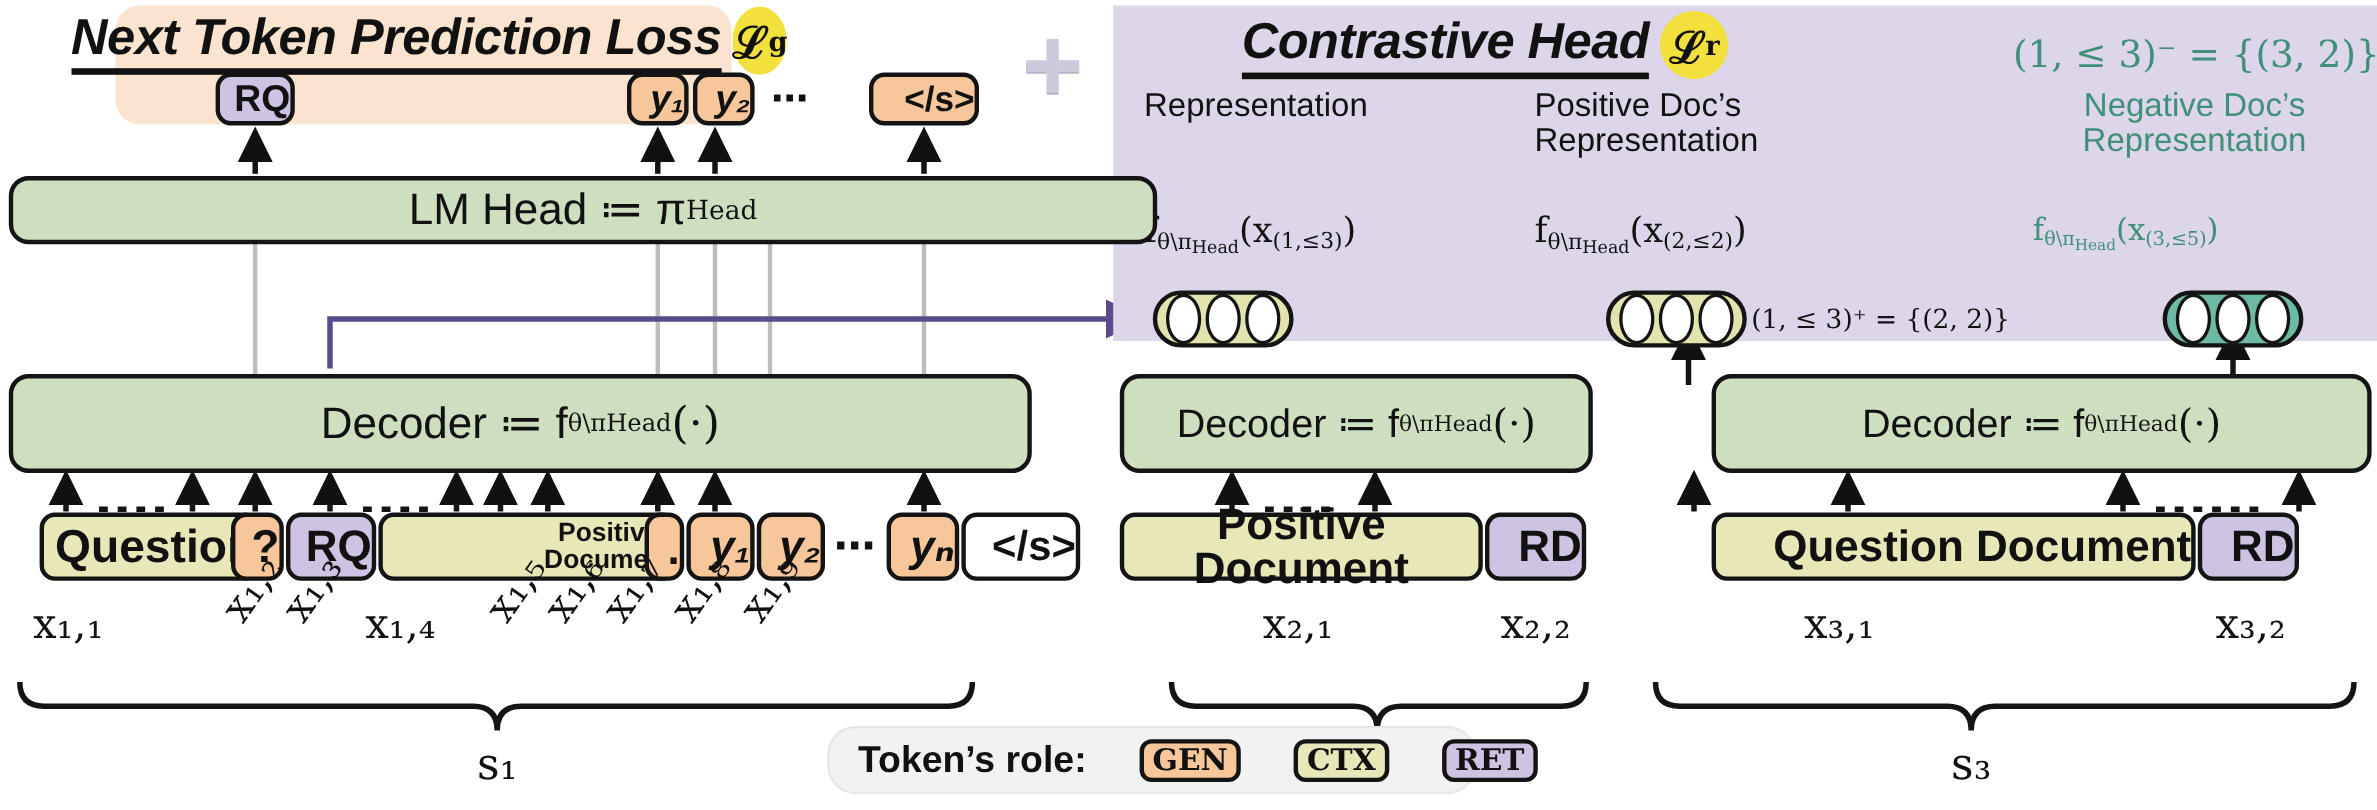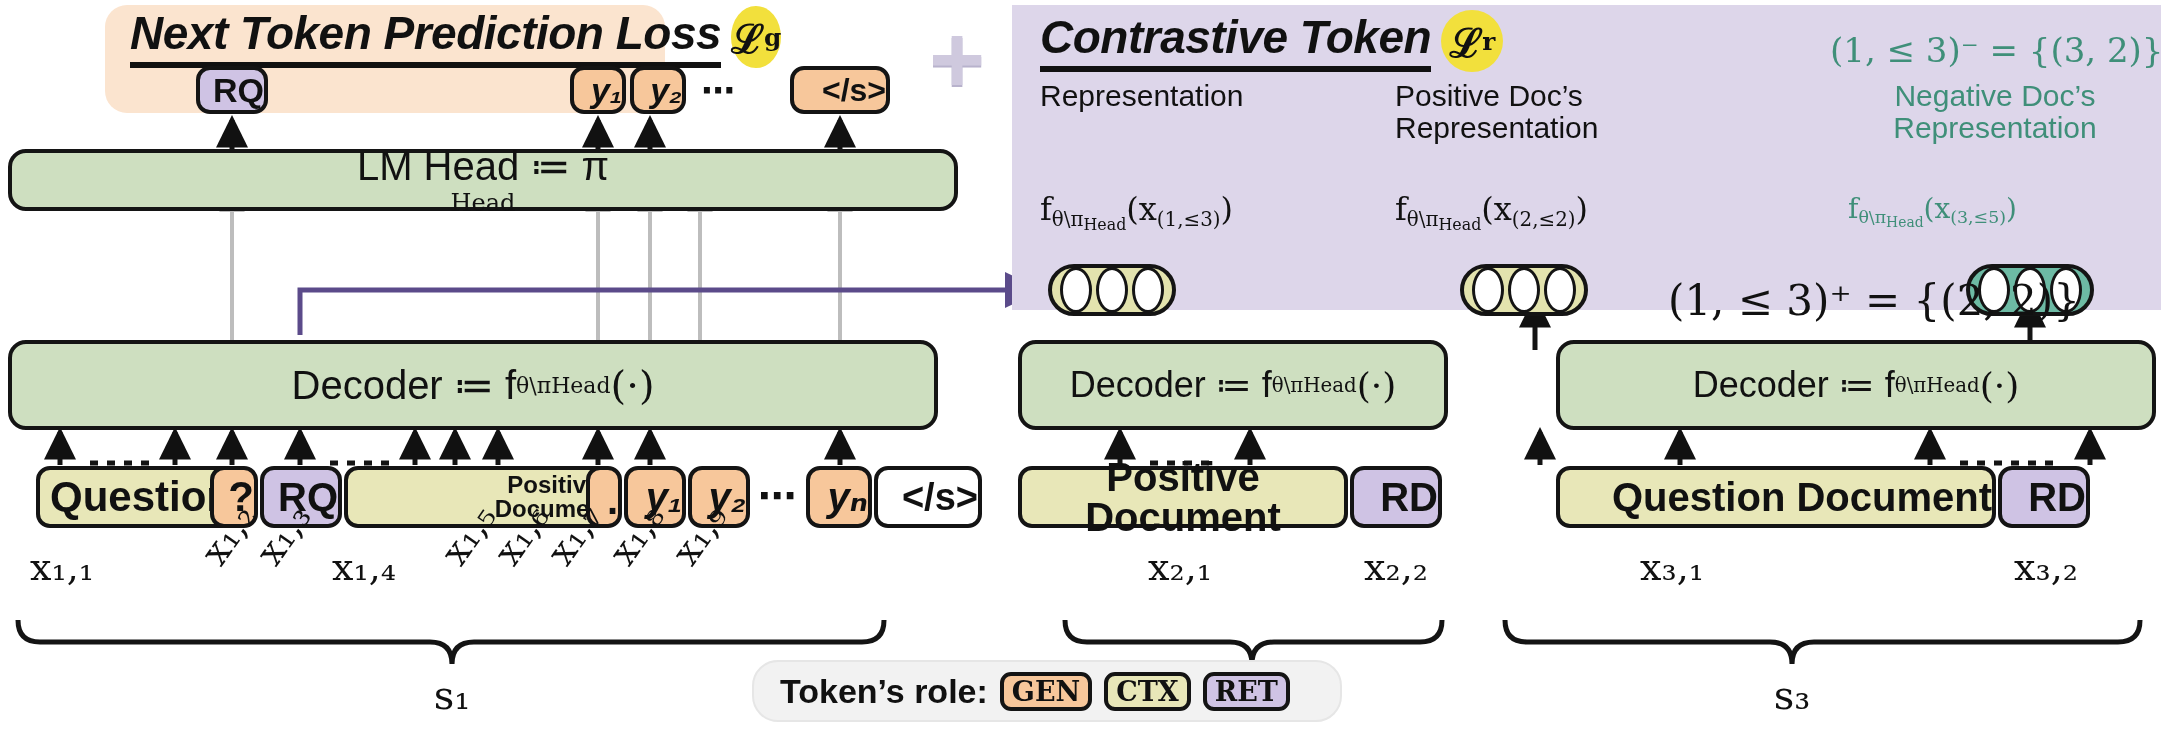--- a/index.html
+++ b/index.html
@@ -6,21 +6,21 @@
   body{width:2161px;height:736px;position:relative;overflow:hidden;
        font-family:"Liberation Sans","DejaVu Sans",sans-serif;color:#111;}
   .abs{position:absolute;box-sizing:border-box;}
   .serif{font-family:"DejaVu Serif","Liberation Serif",serif;}
 
   
   .panel-gen{background:#fbe4cf;border-radius:22px;}
   .panel-con{background:#ddd6ea;border-radius:0px;}
 
   .panel-title{font-weight:bold;font-style:italic;font-size:46px;
-      letter-spacing:-0.5px;white-space:nowrap;display:flex;align-items:center;}
+      letter-spacing:-0.5px;white-space:nowrap;display:flex;align-items:center;justify-content:center;}
   .panel-title .ul{border-bottom:6px solid #111;padding-bottom:2px;}
   .yellow-dot{display:inline-flex;align-items:center;justify-content:center;
       width:62px;height:62px;border-radius:50%;background:#f2e03c;margin-left:10px;
       font-style:normal;font-size:40px;}
 
   
   .chip{border:4px solid #141414;border-radius:14px;display:flex;
       align-items:center;justify-content:flex-end;font-weight:bold;
       line-height:1.0;text-align:center;}
   .gen{background:#f7c79b;}
@@ -44,21 +44,21 @@
   .pill-neg{background:#6dbaa4;}
   .teal{color:#3f8f79;}
 
   .caption{font-size:30px;line-height:1.08;white-space:nowrap;}
   .mathlbl{font-size:32px;white-space:nowrap;}
 
   .legend{background:#f2f2f2;border-radius:26px;display:flex;align-items:center;
       gap:12px;padding:0 26px;border:2px solid #e6e6e6;}
   .legend-title{font-weight:bold;font-size:34px;white-space:nowrap;}
   .legend .chip{font-family:"DejaVu Serif","Liberation Serif",serif;
-      font-size:27px;padding:2px 8px;border-width:4px;border-radius:11px;}
+      font-size:27px;padding:2px 8px;border-width:4px;border-radius:11px;margin-left:36px;}
 
   sub{font-size:.62em;vertical-align:-.28em;}
   .svglayer{position:absolute;left:0;top:0;pointer-events:none;}
 </style>
 </head>
 <body>
 
 <svg class="svglayer" width="2161" height="736">
   <defs>
     <marker id="ag" markerWidth="7" markerHeight="7" refX="5.5" refY="3.2" orient="auto">
@@ -160,21 +160,21 @@
   <span>&lt;/s&gt;</span>
 </div>
 
 <div class="abs plus" style="left:912px;top:22px;width:90px;height:100px;text-align:center;">
   <span>+</span>
 </div>
 
 <div class="abs panel-con" style="left:1012px;top:5px;width:1149px;height:305px;"></div>
 
 <div class="abs panel-title" style="left:1040px;top:12px;width:620px;height:58px;">
-  <span class="ul">Contrastive Token</span>
+  <span class="ul">Contrastive Head</span>
   <span class="yellow-dot serif">
     <span>ℒ</span>
       <sub>r</sub>
   </span>
 </div>
 
 <div class="abs serif teal mathlbl" style="left:1830px;top:30px;width:320px;height:40px;text-align:center;font-size:34px;">
   <span>(1, ≤ 3)⁻ = {(3, 2)}</span>
 </div>
 
@@ -210,25 +210,25 @@
   <i></i>
     <i></i>
     <i></i>
 </div>
 <div class="abs repr-pill pill-neg" style="left:1966px;top:264px;width:128px;height:52px;">
   <i></i>
     <i></i>
     <i></i>
 </div>
 
-<div class="abs serif mathlbl" style="left:1668px;top:276px;font-size:42px;">
+<div class="abs serif mathlbl" style="left:1592px;top:276px;font-size:24px;">
   <span>(1, ≤ 3)⁺ = {(2, 2)}</span>
 </div>
 
-<div class="abs module" style="left:8px;top:149px;width:950px;height:62px;flex-direction:column;">
+<div class="abs module" style="left:8px;top:160px;width:1044px;height:62px;">
   <span>LM Head ≔ π</span>
     <sub class="serif" style="font-size:.6em">Head</sub>
 </div>
 
 <div class="abs module" style="left:8px;top:340px;width:930px;height:90px;">
   <span>Decoder ≔ f</span>
     <sub class="serif" style="font-size:.55em">θ\πHead</sub>
     <span class="serif">(·)</span>
 </div>
 <div class="abs module" style="left:1018px;top:340px;width:430px;height:90px;font-size:36px;">

